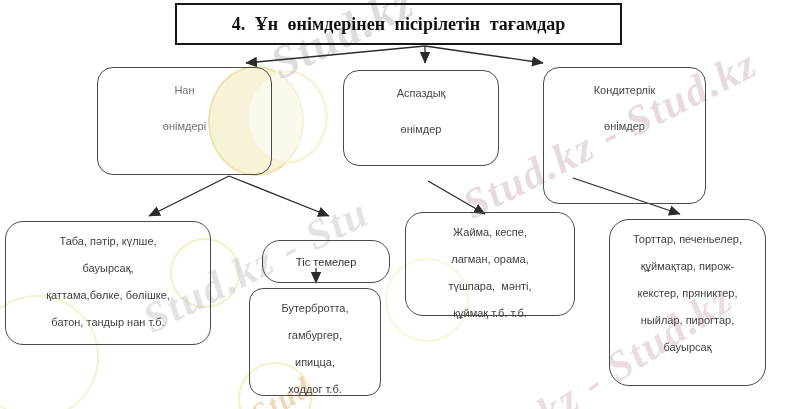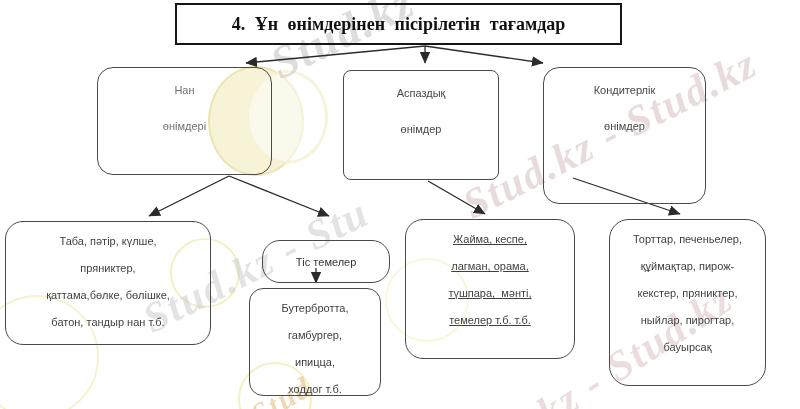--- a/index.html
+++ b/index.html
@@ -68,52 +68,52 @@
   </svg>
 
   <div class="node title-box" style="left:175px;top:3px;width:447px;height:42px;">
     <span>4. Ұн өнімдерінен пісірілетін тағамдар</span>
   </div>
 
   <div class="node lvl2 gray-text" style="left:97px;top:67px;width:175px;height:108px;">
     <span class="line">Нан</span>
     <span class="line">өнімдері</span>
   </div>
-  <div class="node lvl2 dark-text" style="left:343px;top:70px;width:156px;height:110px;border-radius:8px;">
+  <div class="node lvl2 dark-text" style="left:343px;top:70px;width:156px;height:96px;">
     <span class="line">Аспаздық</span>
     <span class="line">өнімдер</span>
   </div>
   <div class="node lvl2 dark-text" style="left:543px;top:67px;width:163px;height:137px;">
     <span class="line">Кондитерлік</span>
     <span class="line">өнімдер</span>
   </div>
 
   <div class="node lvl3" style="left:5px;top:221px;width:206px;height:124px;">
     <span class="line">Таба, пәтір, күлше,</span>
-    <span class="line">пряниктер,</span>
+    <span class="line">бауырсақ,</span>
     <span class="line">қаттама,бөлке, бөлішке,</span>
     <span class="line">батон, тандыр нан т.б.</span>
   </div>
 
   <div class="node small-node" style="left:262px;top:224px;width:128px;height:43px;">
     <span>Тіс темелер</span>
   </div>
 
   <div class="node lvl3" style="left:249px;top:288px;width:132px;height:108px;border-radius:14px;">
     <span class="line">Бутербротта,</span>
     <span class="line">гамбургер,</span>
     <span class="line">ипицца,</span>
     <span class="line">ходдог т.б.</span>
   </div>
 
-  <div class="node lvl3" style="left:405px;top:219px;width:170px;height:140px;text-decoration:underline;">
+  <div class="node lvl3" style="left:405px;top:212px;width:170px;height:104px;">
     <span class="line">Жайма, кеспе,</span>
     <span class="line">лагман, орама,</span>
     <span class="line">түшпара, &nbsp;мәнті,</span>
-    <span class="line">темелер т.б. т.б.</span>
+    <span class="line">құймақ т.б. т.б.</span>
   </div>
 
   <div class="node lvl3" style="left:609px;top:219px;width:157px;height:167px;border-radius:20px;">
     <span class="line">Торттар, печеньелер,</span>
     <span class="line">құймақтар, пирож-</span>
     <span class="line">кекстер, пряниктер,</span>
     <span class="line">ныйлар, пирогтар,</span>
     <span class="line">бауырсақ</span>
   </div>
 

